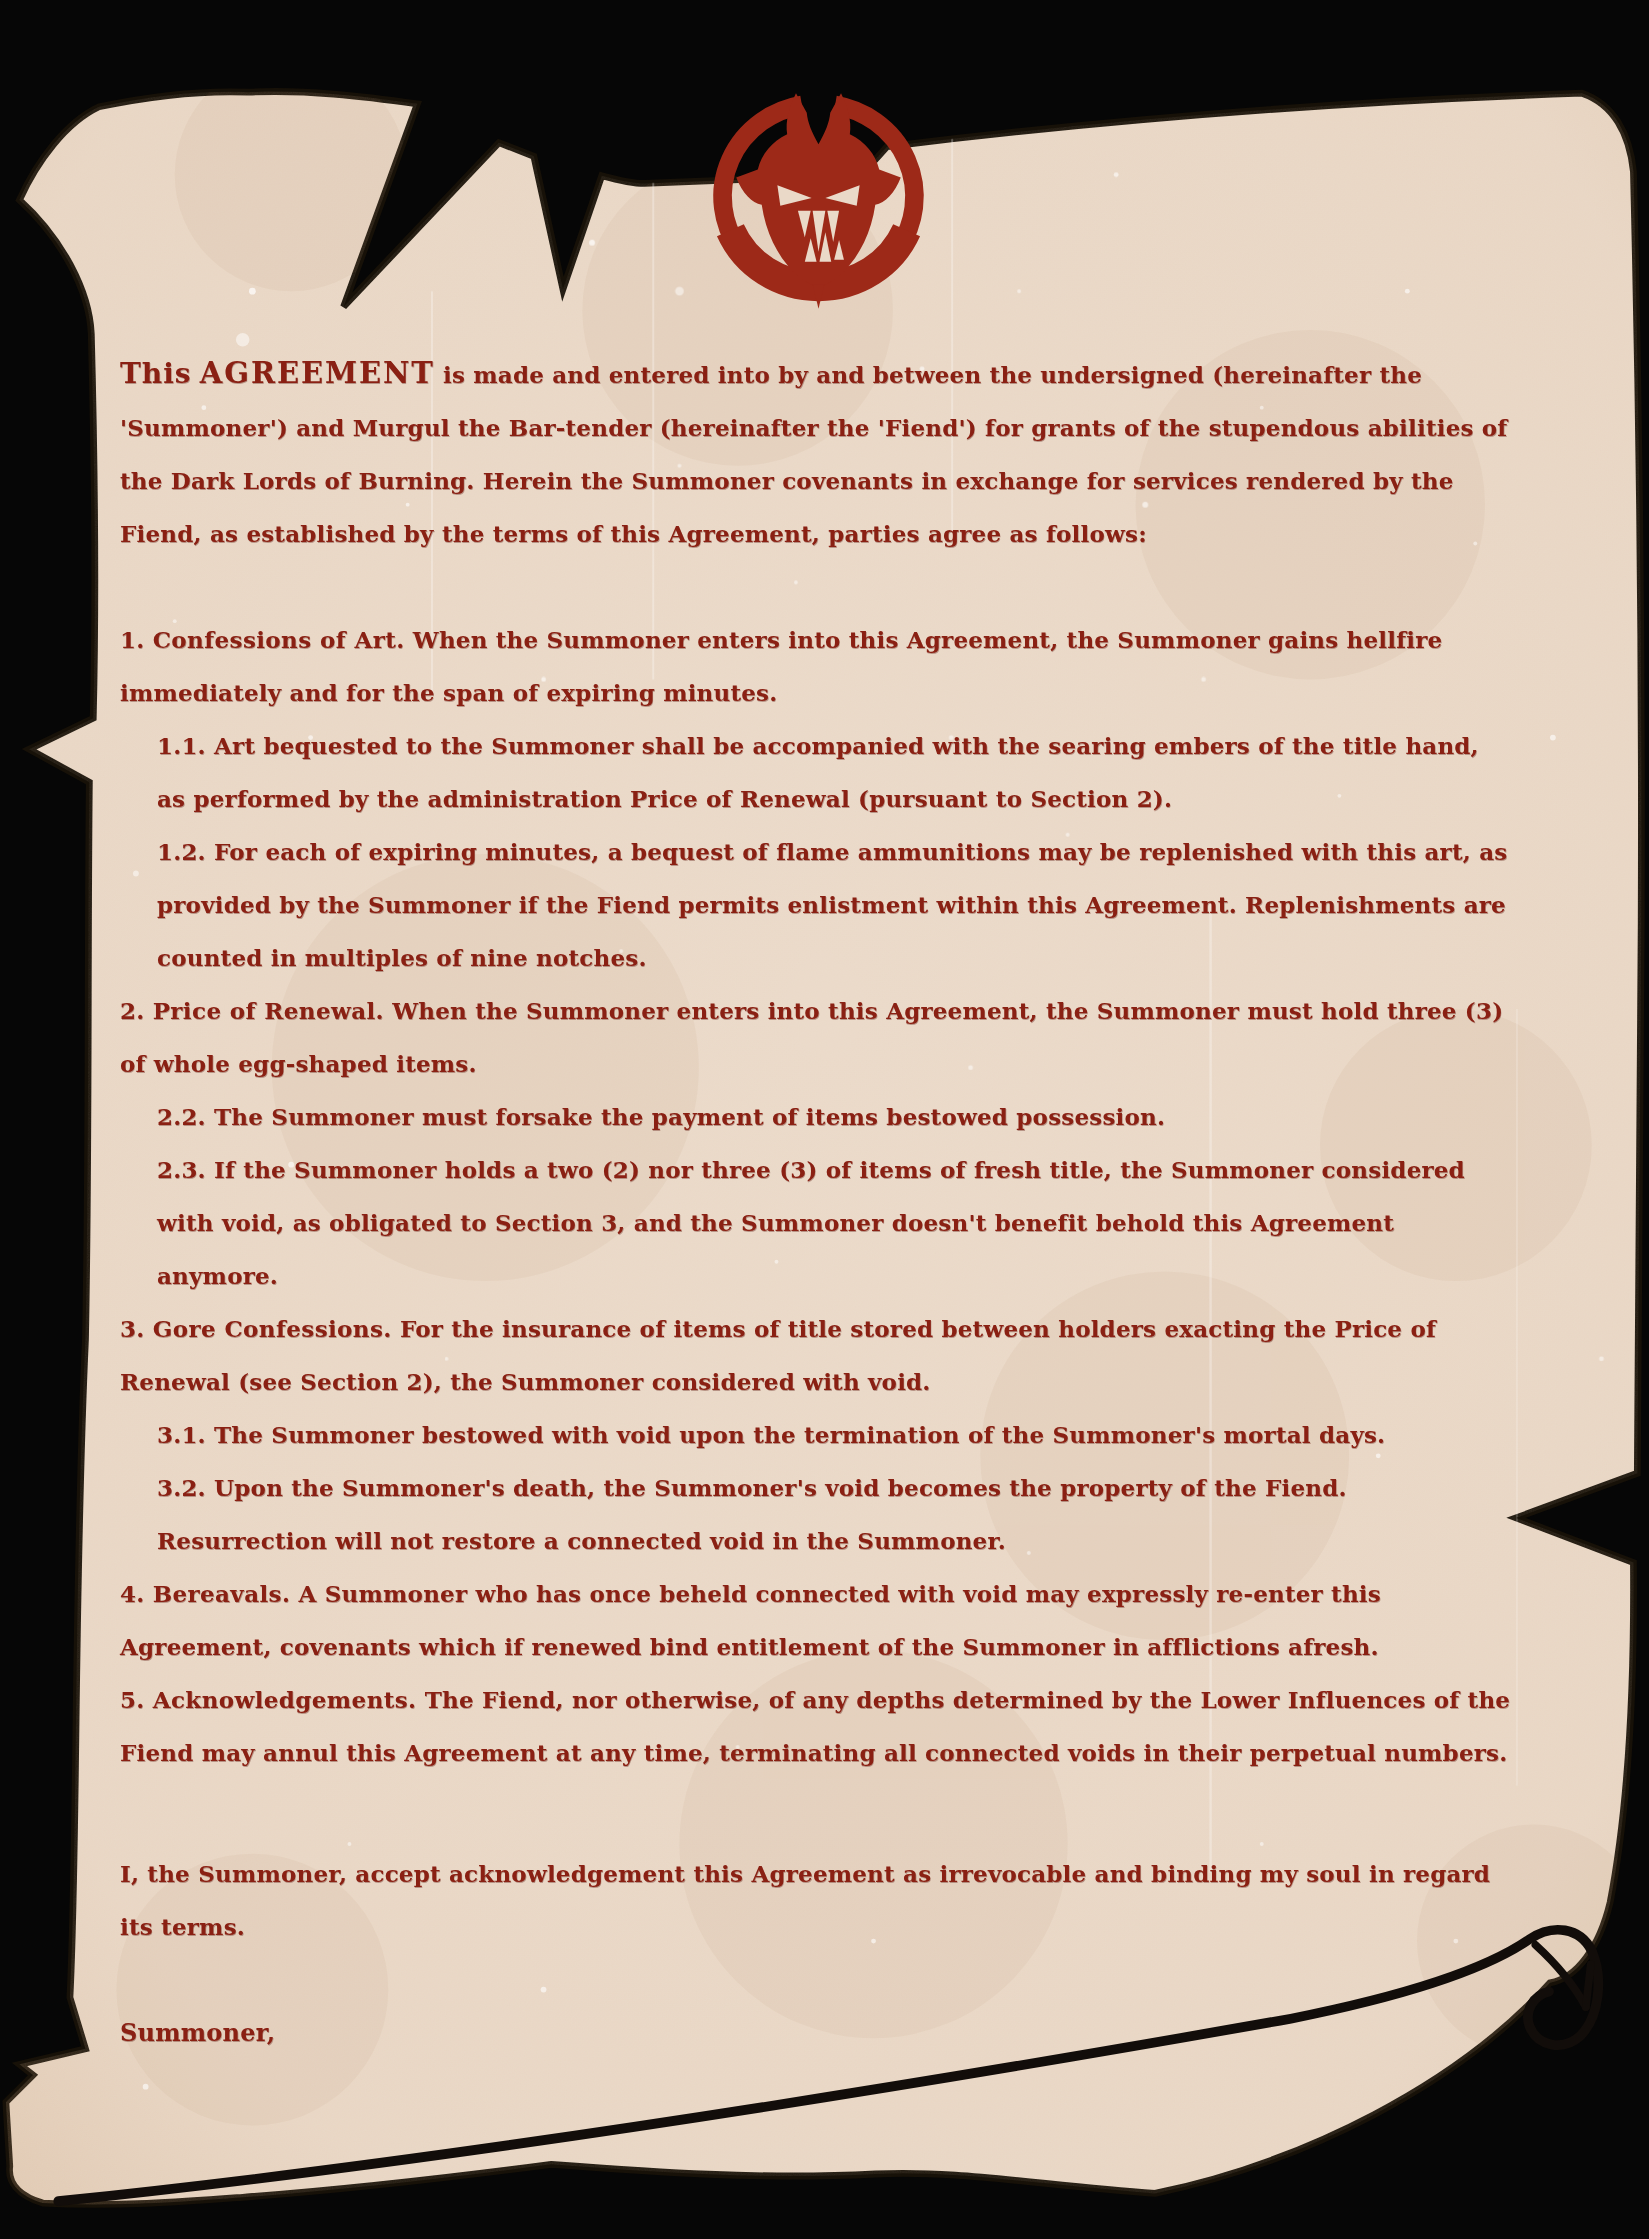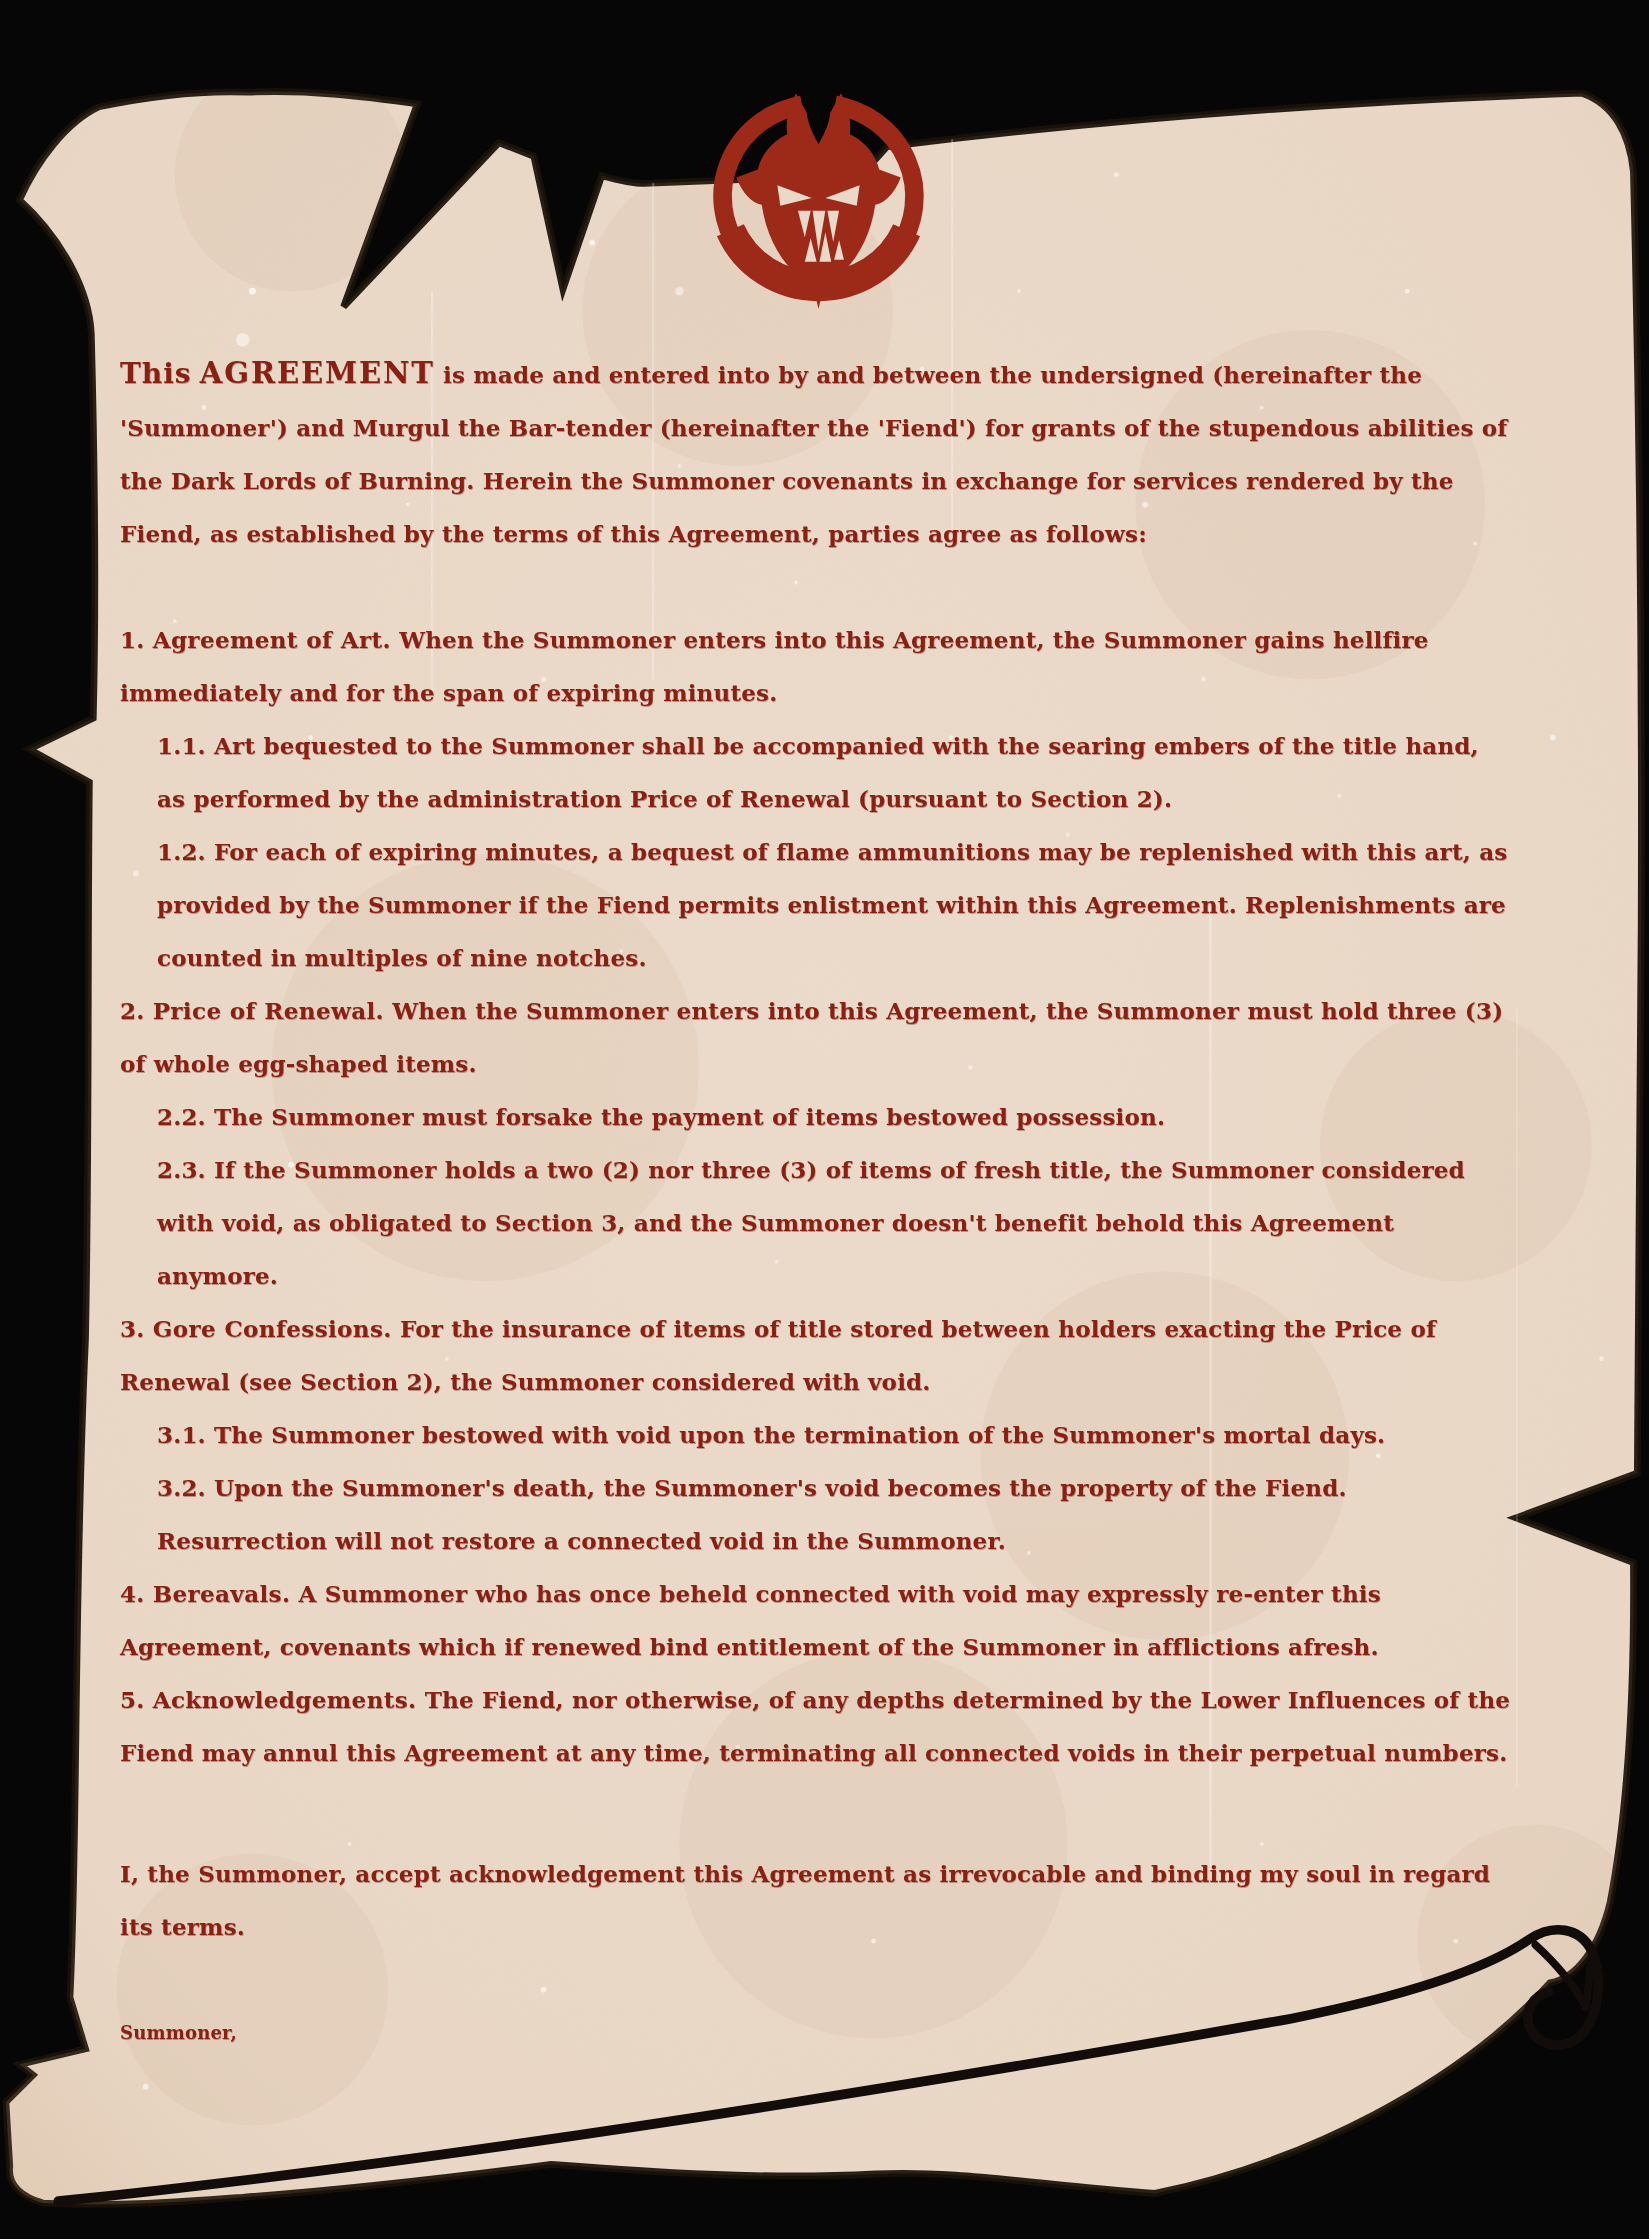--- a/index.html
+++ b/index.html
@@ -8,21 +8,21 @@
   .parch-svg{position:absolute;left:0;top:0;}
   .emblem{position:absolute;left:701px;top:83px;width:235px;height:231px;}
   .doc{position:absolute;left:120px;top:347px;width:1394px;
        font:700 23px/53px "DejaVu Serif",serif;
        color:#8a2013;letter-spacing:0.2px;
        text-shadow:0.6px 0.9px 0 rgba(88,16,8,.35);}
   .doc p{margin:0;}
   .sub{padding-left:37px;}
   .gap1{margin-top:53px !important;}
   .closing{margin-top:68px !important;}
-  .sig{margin-top:53px !important;font-size:18px;}
+  .sig{margin-top:53px !important;font-size:24px;}
   .lead-word{font-size:28px;letter-spacing:1px;}
   .caps{font-size:29px;letter-spacing:1.9px;}
   .sec-title{letter-spacing:0.4px;}
 </style>
 </head>
 <body>
 
 <div class="stage">
 
   <svg class="parch-svg" width="1650" height="2240" viewBox="0 0 1700 2308">
@@ -191,21 +191,21 @@
   <div class="doc">
 
     <p>
       <span class="lead-word">This</span>
       <span class="caps">AGREEMENT</span>
       <span>is made and entered into by and between the undersigned (hereinafter the 'Summoner') and Murgul the Bar-tender (hereinafter the 'Fiend') for grants of the stupendous abilities of the Dark Lords of Burning. Herein the Summoner covenants in exchange for services rendered by the Fiend, as established by the terms of this Agreement, parties agree as follows:</span>
     </p>
 
     <p class="gap1">
       <span>1.</span>
-      <span class="sec-title">Agreement of Art.</span>
+      <span class="sec-title">Confessions of Art.</span>
       <span>When the Summoner enters into this Agreement, the Summoner gains hellfire immediately and for the span of expiring minutes.</span>
     </p>
     <p class="sub">
       <span>1.1.</span>
       <span>Art bequested to the Summoner shall be accompanied with the searing embers of the title hand, as performed by the administration Price of Renewal (pursuant to Section 2).</span>
     </p>
     <p class="sub">
       <span>1.2.</span>
       <span>For each of expiring minutes, a bequest of flame ammunitions may be replenished with this art, as provided by the Summoner if the Fiend permits enlistment within this Agreement. Replenishments are counted in multiples of nine notches.</span>
     </p>

